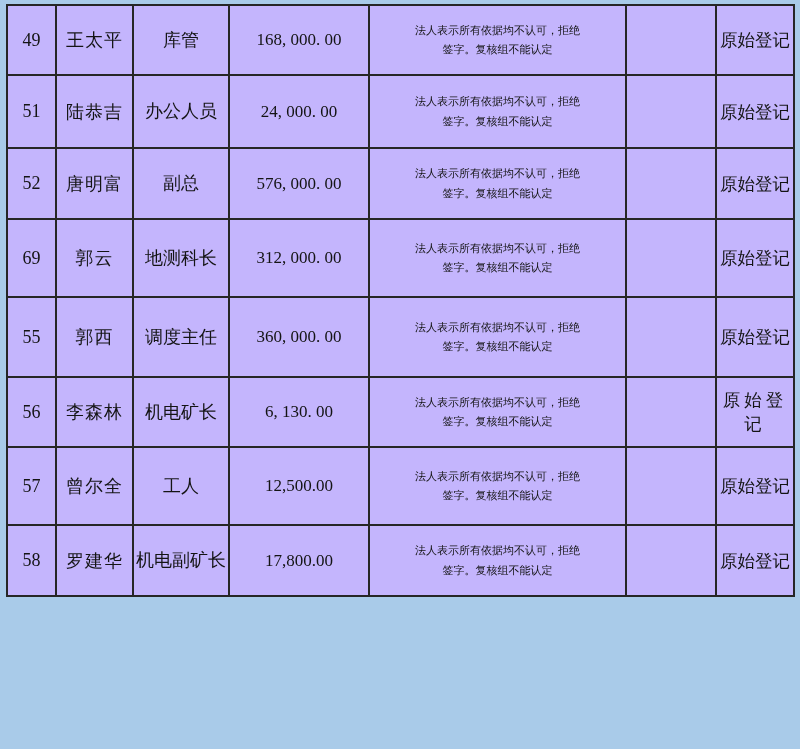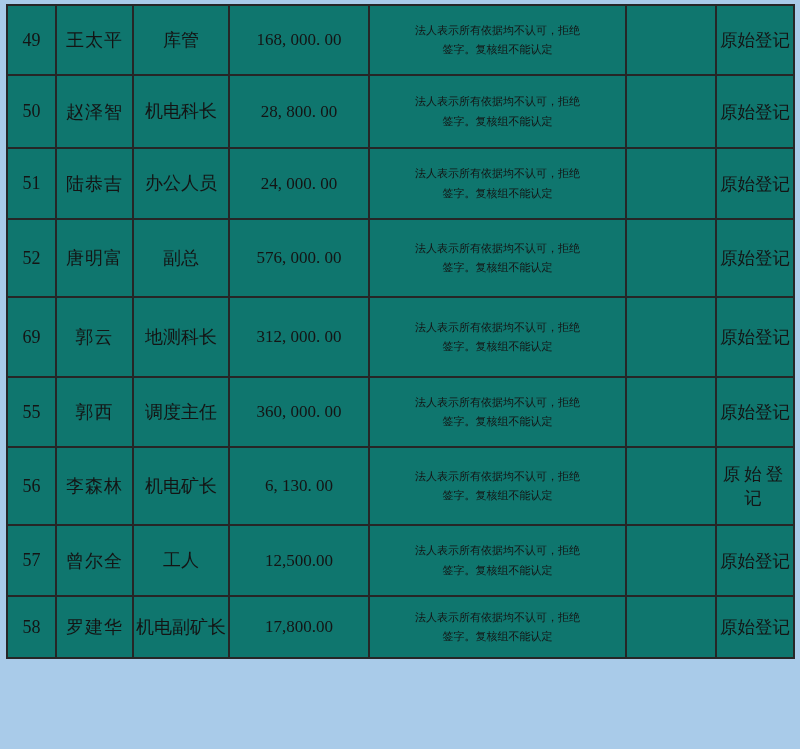--- a/index.html
+++ b/index.html
@@ -14,21 +14,21 @@
     overflow: hidden;
     font-family: "Liberation Serif", "DejaVu Serif", serif;
   }
   table.ledger {
     position: absolute;
     top: 4px;
     left: 6px;
     width: 787px;
     border-collapse: collapse;
     table-layout: fixed;
-    background: #0f766e;
+    background: #c4b5fd;
   }
   table.ledger td {
     border: 2px solid #262626;
     text-align: center;
     vertical-align: middle;
     color: #141414;
     padding: 2px;
     overflow: hidden;
   }
   
@@ -66,32 +66,20 @@
       <col style="width:257px">
       <col style="width:90px">
       <col style="width:78px">
     </colgroup>
     <tbody id="rows">
         <tr>
     <td class="c-seq">49</td>
     <td class="c-name">王太平</td>
     <td class="c-pos">库管</td>
     <td class="c-amt">168, 000. 00</td>
-    <td class="c-remark">
-      <span class="rl">法人表示所有依据均不认可，拒绝</span>
-      <span class="rl">签字。复核组不能认定</span>
-    </td>
-    <td class="c-blank"></td>
-    <td class="c-status">原始登记</td>
-  </tr>
-        <tr>
-    <td class="c-seq">50</td>
-    <td class="c-name">赵泽智</td>
-    <td class="c-pos">机电科长</td>
-    <td class="c-amt">28, 800. 00</td>
     <td class="c-remark">
       <span class="rl">法人表示所有依据均不认可，拒绝</span>
       <span class="rl">签字。复核组不能认定</span>
     </td>
     <td class="c-blank"></td>
     <td class="c-status">原始登记</td>
   </tr>
         <tr>
     <td class="c-seq">51</td>
     <td class="c-name">陆恭吉</td>

